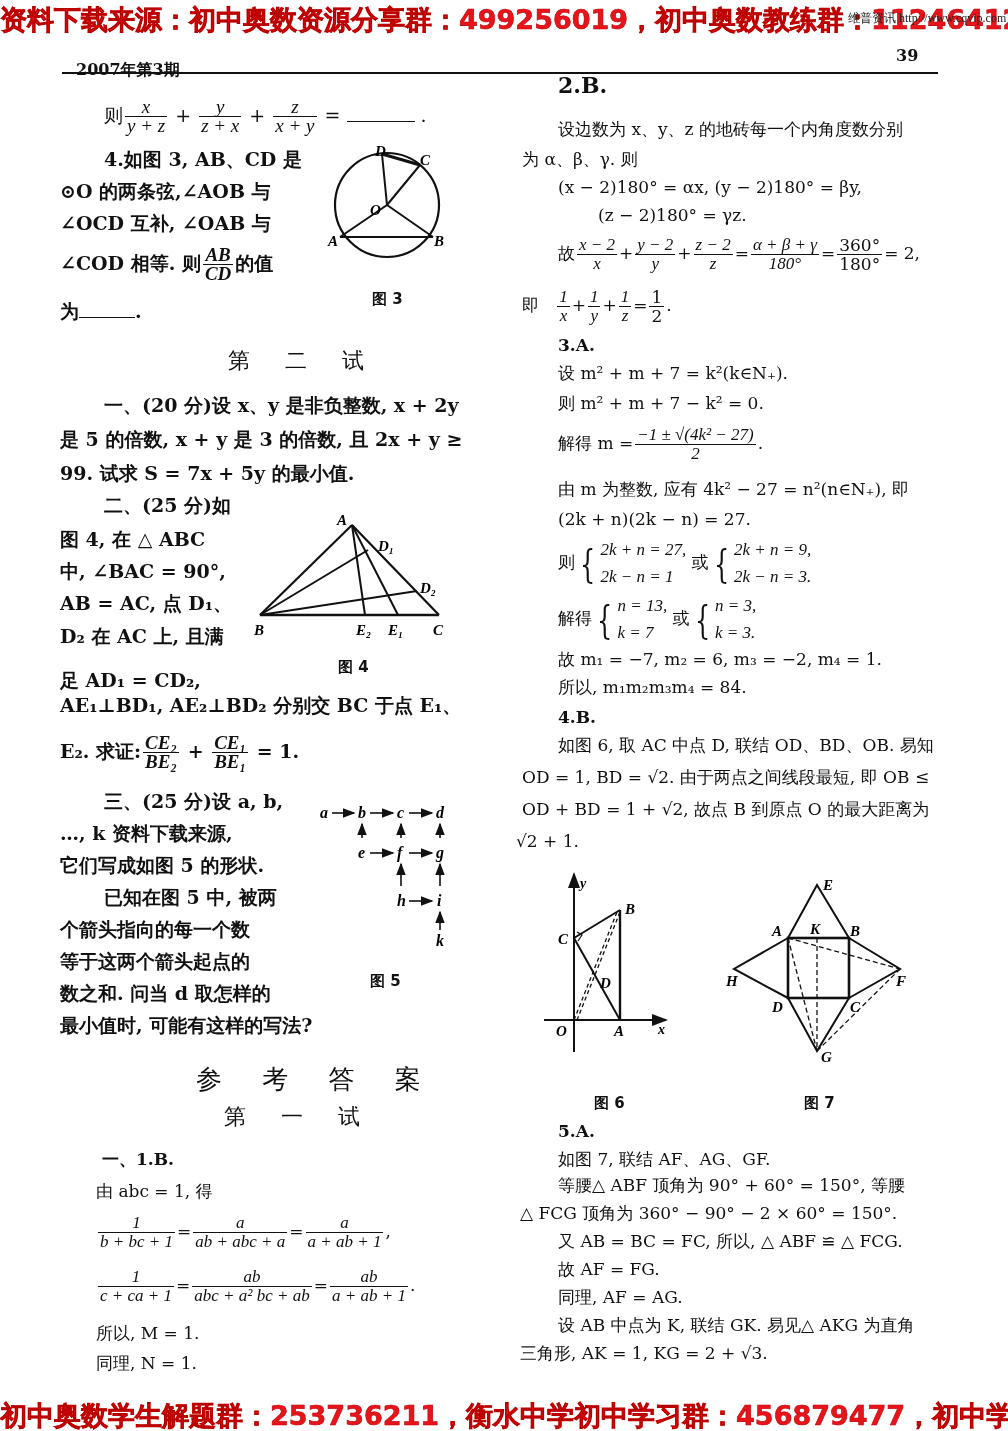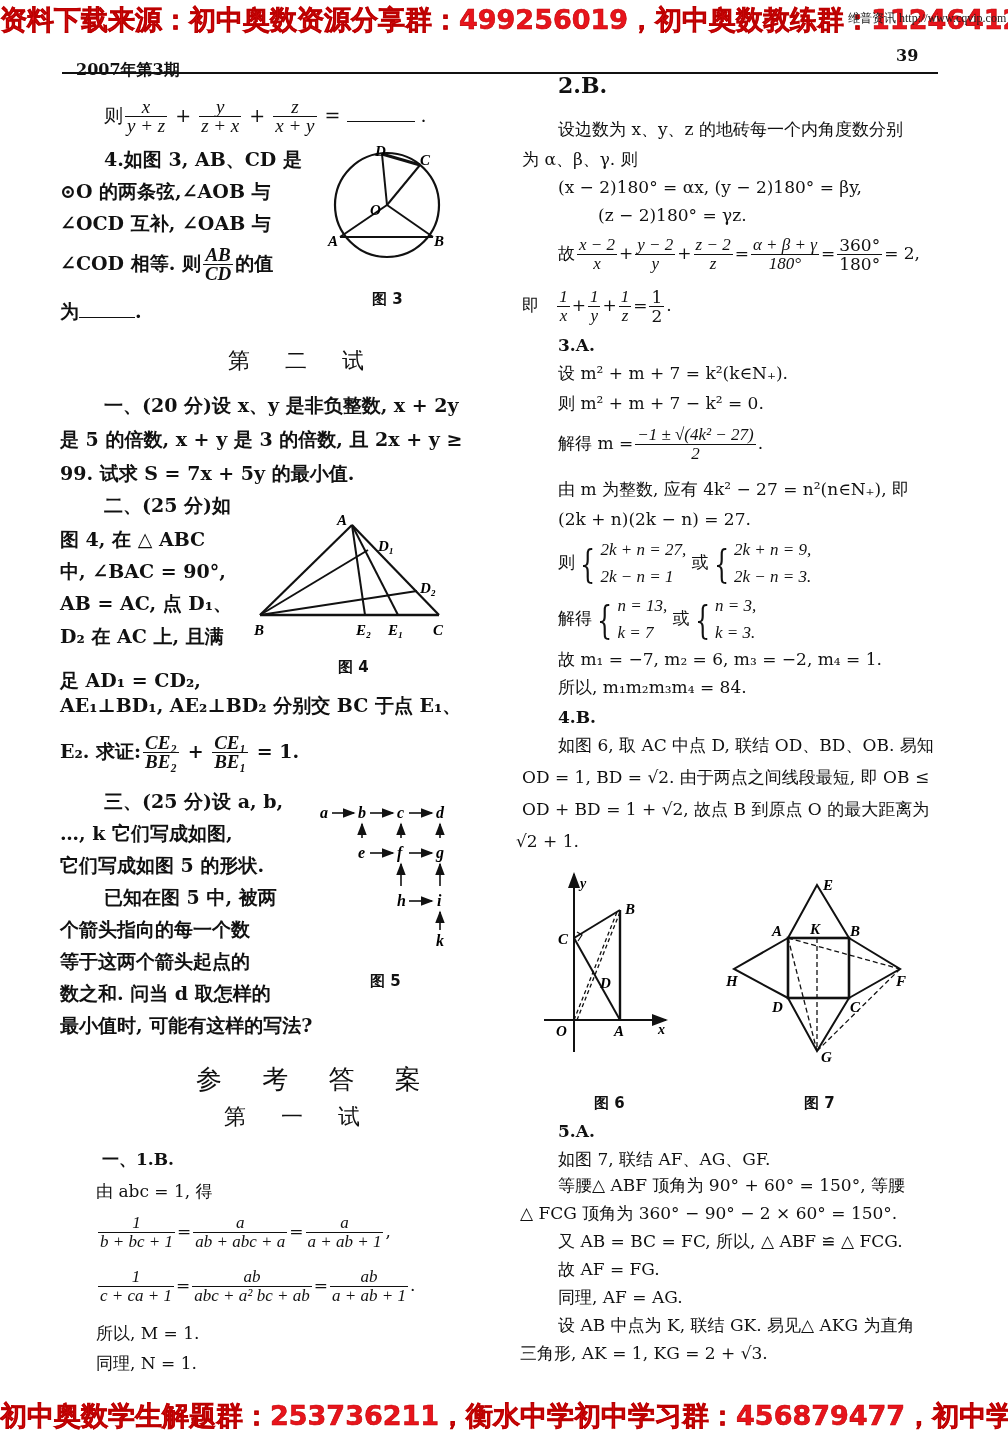--- a/index.html
+++ b/index.html
@@ -94,21 +94,21 @@
   <text x="128" y="46" font-size="15">D₁</text>
   <text x="170" y="88" font-size="15">D₂</text>
   <text x="4" y="130" font-size="15">B</text>
   <text x="106" y="130" font-size="15">E₂</text>
   <text x="138" y="130" font-size="15">E₁</text>
   <text x="183" y="130" font-size="15">C</text>
 </svg>
 <div class="abs cap" style="left:338px;top:658px;">图 4</div>
 
 <div class="abs t b" style="left:104px;top:792px;">三、(25 分)设 a, b,</div>
-<div class="abs t b" style="left:60px;top:824px;">…, k 它们写成如图,</div>
+<div class="abs t b" style="left:60px;top:824px;">…, k 资料下载来源,</div>
 <div class="abs t b" style="left:60px;top:856px;">它们写成如图 5 的形状.</div>
 <div class="abs t b" style="left:104px;top:888px;">已知在图 5 中, 被两</div>
 <div class="abs t b" style="left:60px;top:920px;">个箭头指向的每一个数</div>
 <div class="abs t b" style="left:60px;top:952px;">等于这两个箭头起点的</div>
 <div class="abs t b" style="left:60px;top:984px;">数之和. 问当 d 取怎样的</div>
 <div class="abs t b" style="left:60px;top:1016px;">最小值时, 可能有这样的写法?</div>
 
 <svg class="abs" style="left:310px;top:798px;" width="150" height="160">
   <defs>
       <marker id="ah" markerWidth="8" markerHeight="6" refX="7" refY="3" orient="auto">

